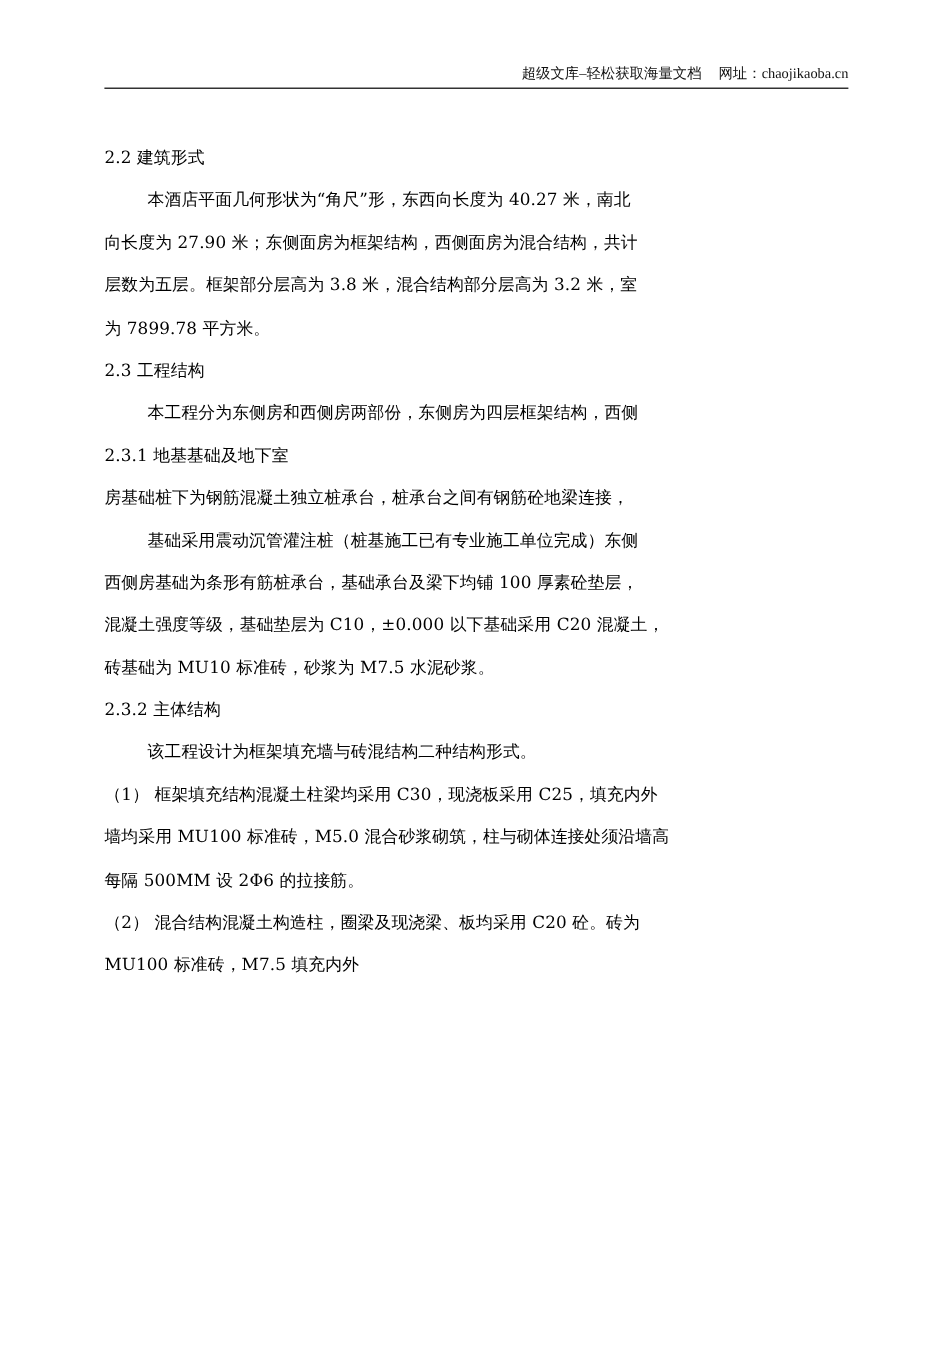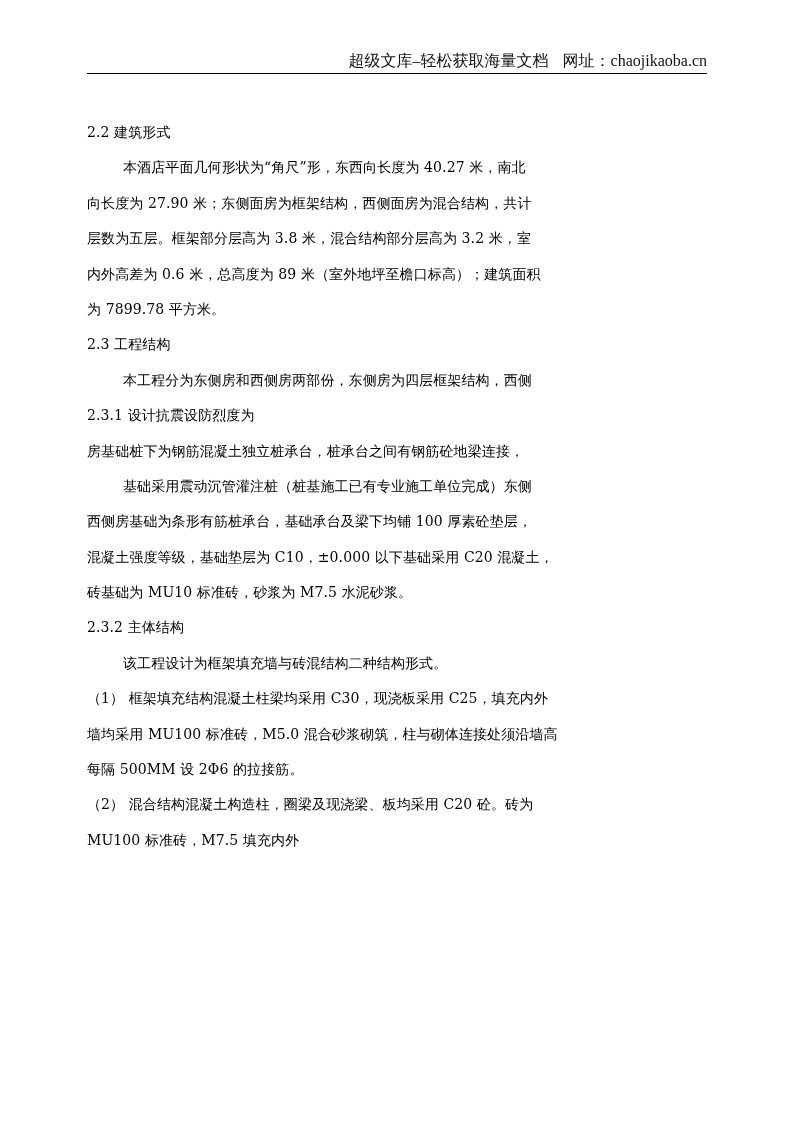--- a/index.html
+++ b/index.html
@@ -17,21 +17,21 @@
     }
     .page-header {
       position: absolute;
       left: 87px;
       top: 52px;
       width: 620px;
       height: 21px;
       border-bottom: 1.3px solid #000;
       text-align: right;
       font-family: "Liberation Serif", "DejaVu Serif", serif;
-      font-size: 16px;
+      font-size: 12px;
       line-height: 18px;
       color: #111;
       white-space: nowrap;
     }
     .page-header .site-name { margin-right: 14px; }
     .content {
       position: absolute;
       left: 87px;
       top: 115px;
       width: 625px;
@@ -51,25 +51,24 @@
 
 <div class="page-header">
   <span class="site-name">超级文库–轻松获取海量文档</span><span class="site-url">网址：chaojikaoba.cn</span>
 </div>
 
 <div class="content">
   <div class="line heading">2.2 建筑形式</div>
   <div class="line indent">本酒店平面几何形状为“角尺”形，东西向长度为 40.27 米，南北</div>
   <div class="line">向长度为 27.90 米；东侧面房为框架结构，西侧面房为混合结构，共计</div>
   <div class="line">层数为五层。框架部分层高为 3.8 米，混合结构部分层高为 3.2 米，室</div>
-  <div class="line">内外高差为 0.6 米，总高度为 89 米（室外地坪至檐口标高）；建筑面积</div>
   <div class="line">为 7899.78 平方米。</div>
   <div class="line heading">2.3 工程结构</div>
   <div class="line indent">本工程分为东侧房和西侧房两部份，东侧房为四层框架结构，西侧</div>
-  <div class="line heading">2.3.1 设计抗震设防烈度为</div>
+  <div class="line heading">2.3.1 地基基础及地下室</div>
   <div class="line">房基础桩下为钢筋混凝土独立桩承台，桩承台之间有钢筋砼地梁连接，</div>
   <div class="line indent">基础采用震动沉管灌注桩（桩基施工已有专业施工单位完成）东侧</div>
   <div class="line">西侧房基础为条形有筋桩承台，基础承台及梁下均铺 100 厚素砼垫层，</div>
   <div class="line">混凝土强度等级，基础垫层为 C10，±0.000 以下基础采用 C20 混凝土，</div>
   <div class="line">砖基础为 MU10 标准砖，砂浆为 M7.5 水泥砂浆。</div>
   <div class="line heading">2.3.2 主体结构</div>
   <div class="line indent">该工程设计为框架填充墙与砖混结构二种结构形式。</div>
   <div class="line">（1） 框架填充结构混凝土柱梁均采用 C30，现浇板采用 C25，填充内外</div>
   <div class="line">墙均采用 MU100 标准砖，M5.0 混合砂浆砌筑，柱与砌体连接处须沿墙高</div>
   <div class="line">每隔 500MM 设 2Φ6 的拉接筋。</div>

